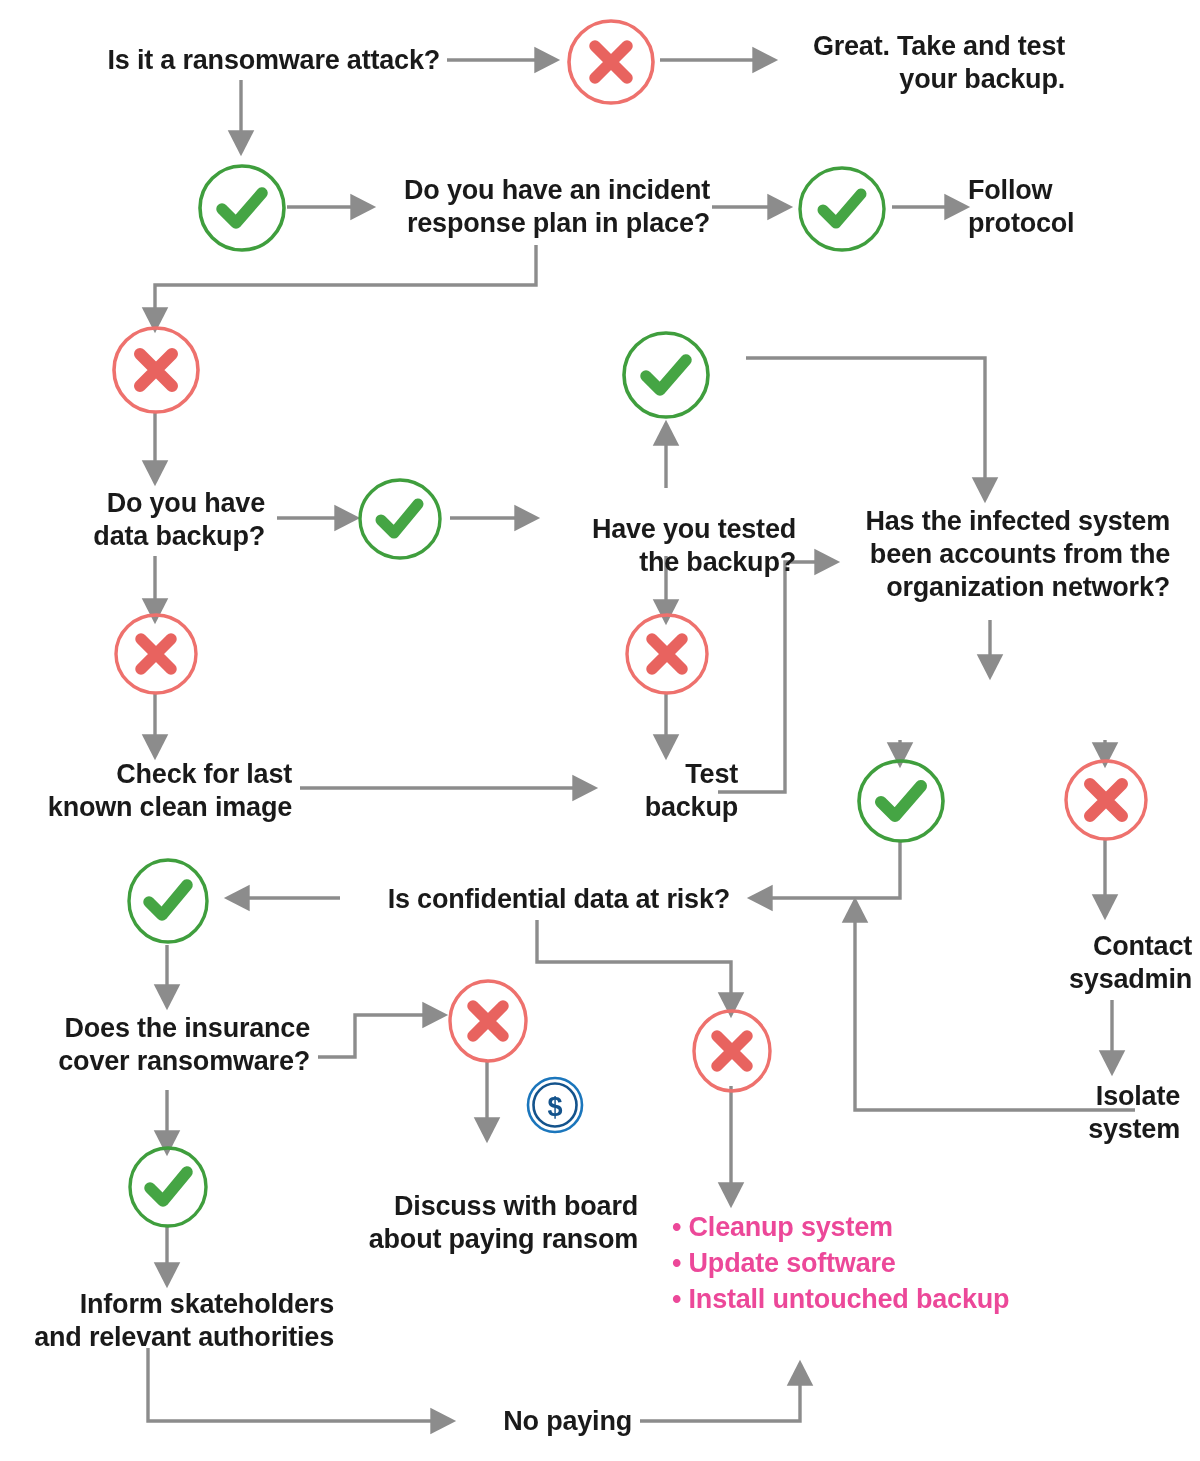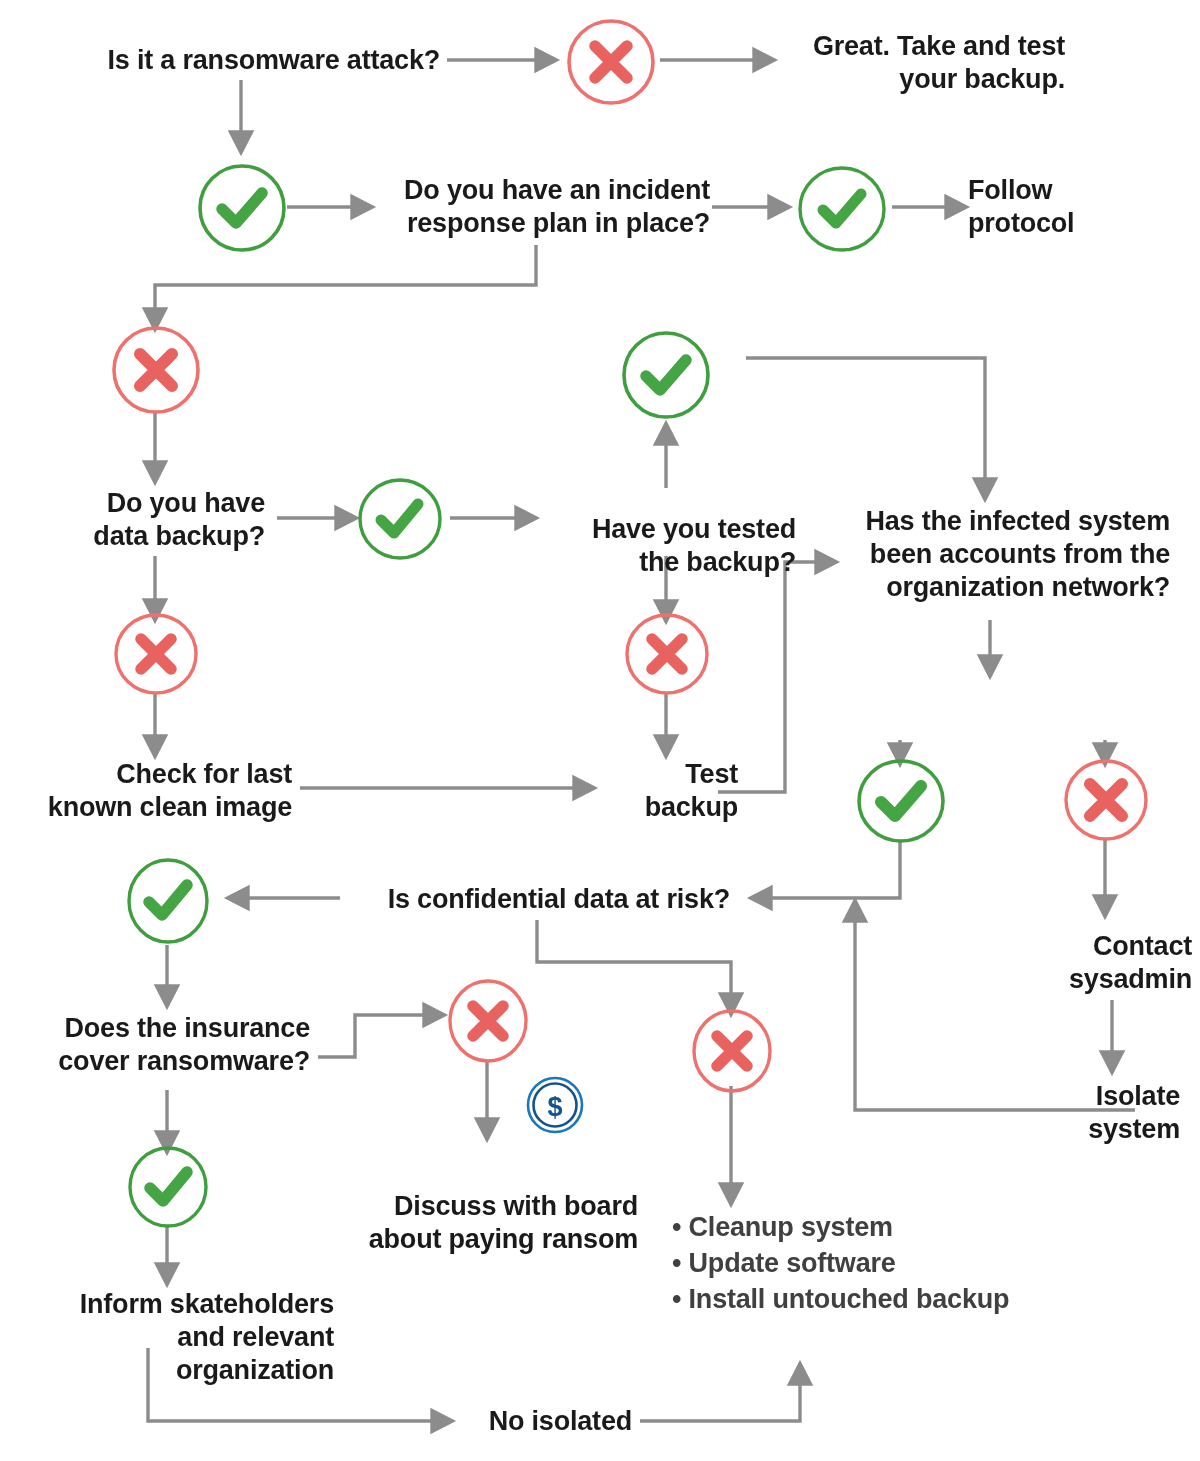--- a/index.html
+++ b/index.html
@@ -23,21 +23,21 @@
     line-height: 1.22;
     text-align: right;
     letter-spacing: -0.2px;
     white-space: pre-line;
   }
   .icon {
     position: absolute;
   }
   .bullets {
     position: absolute;
-    color: #404040;
+    color: #ec4899;
     font-size: 27px;
     font-weight: 600;
     line-height: 1.33;
     text-align: left;
     letter-spacing: -0.2px;
   }
   .bullets div { white-space: nowrap; }
   svg.wires {
     position: absolute;
     left: 0;
@@ -271,23 +271,23 @@
   <div class="node-text" style="left:1050px; top:1080px; width:130px;">Isolate
 system</div>
 
   <div class="node-text" style="left:32px; top:1012px; width:278px;">Does the insurance
 cover ransomware?</div>
 
   <div class="node-text" style="left:348px; top:1190px; width:290px;">Discuss with board
 about paying ransom</div>
 
   <div class="node-text" style="left:12px; top:1288px; width:322px;">Inform skateholders
-and relevant organization</div>
-
-  <div class="node-text" style="left:462px; top:1405px; width:170px;">No isolated</div>
+and relevant authorities</div>
+
+  <div class="node-text" style="left:462px; top:1405px; width:170px;">No paying</div>
 
   <div class="bullets" style="left:672px; top:1210px;">
     <div>• Cleanup system</div>
     <div>• Update software</div>
     <div>• Install untouched backup</div>
   </div>
 
 </div>
 
 </body></html>

